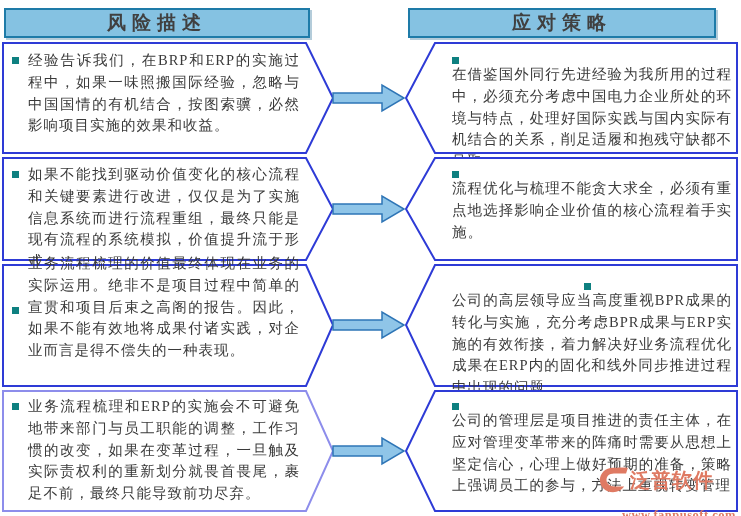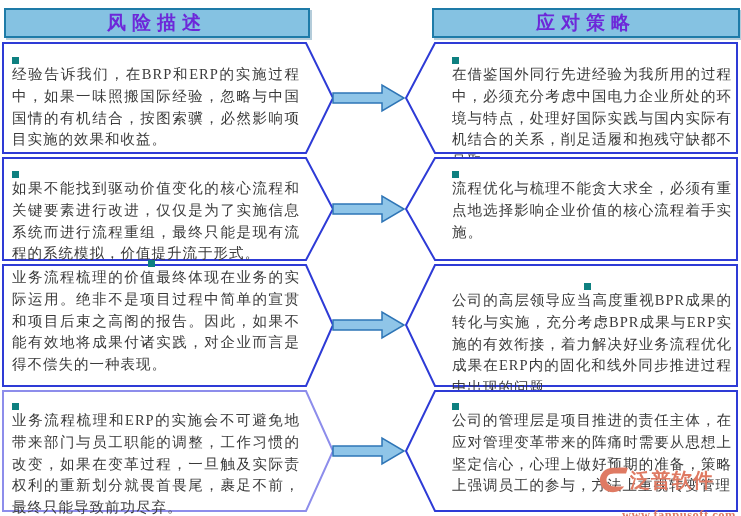--- a/index.html
+++ b/index.html
@@ -4,45 +4,45 @@
 <style>
   html,body{margin:0;padding:0;background:#fff;}
   #stage{
     position:relative;width:741px;height:516px;background:#ffffff;
     font-family:"Liberation Serif","DejaVu Serif",serif;overflow:hidden;
   }
   
   .hdr{
     position:absolute;top:8px;height:26px;background:#85C2E2;
     border:2px solid #1E7BA8;display:flex;align-items:center;justify-content:center;
-    color:#6d28d9;font-weight:bold;font-size:19px;letter-spacing:6px;
+    color:#404040;font-weight:bold;font-size:19px;letter-spacing:6px;
     box-shadow:2px 2px 0 rgba(40,110,150,.35);
   }
   .hdr-left{left:4px;width:302px;}
-  .hdr-right{left:432px;width:304px;justify-content:center;}
+  .hdr-right{left:408px;width:304px;justify-content:center;}
   
   .shape{position:absolute;}
   .shape polygon{fill:#ffffff;stroke-linejoin:miter;}
   .lshape polygon{stroke:#2E3BD6;stroke-width:2;}
   .rshape polygon{stroke:#2E3BD6;stroke-width:2;}
   .lshape.light polygon{stroke:#8D8DEB;}
   
   .arrow{position:absolute;width:74px;height:30px;}
   .arrow polygon{fill:#8FC5E8;stroke:#2E75B6;stroke-width:1.5;}
   
   .txt{
     position:absolute;display:flex;align-items:flex-start;
     font-size:14.5px;line-height:1.5;color:#3a3a3a;letter-spacing:1px;
   }
   .txt .body{text-align:justify;}
   .bullet{
     flex:0 0 auto;width:7px;height:7px;background:#0E8080;
     margin:7px 9px 0 0;display:inline-block;
   }
-  .ltxt{left:12px;width:288px;flex-direction:column;}
+  .ltxt{left:12px;width:288px;}
   .rtxt{left:452px;width:280px;flex-direction:column;}
   
   .wm{position:absolute;left:598px;top:466px;width:138px;color:#DF7A63;}
   .wm-top{display:flex;align-items:center;}
   .wm-name{font-size:20px;font-weight:bold;letter-spacing:1px;line-height:1;}
   .wm-url{font-size:12.5px;font-weight:bold;text-align:right;margin-top:14px;letter-spacing:.5px;}
   .wm-icon{width:30px;height:28px;margin-right:2px;flex:0 0 auto;}
 </style>
 </head>
 <body>

